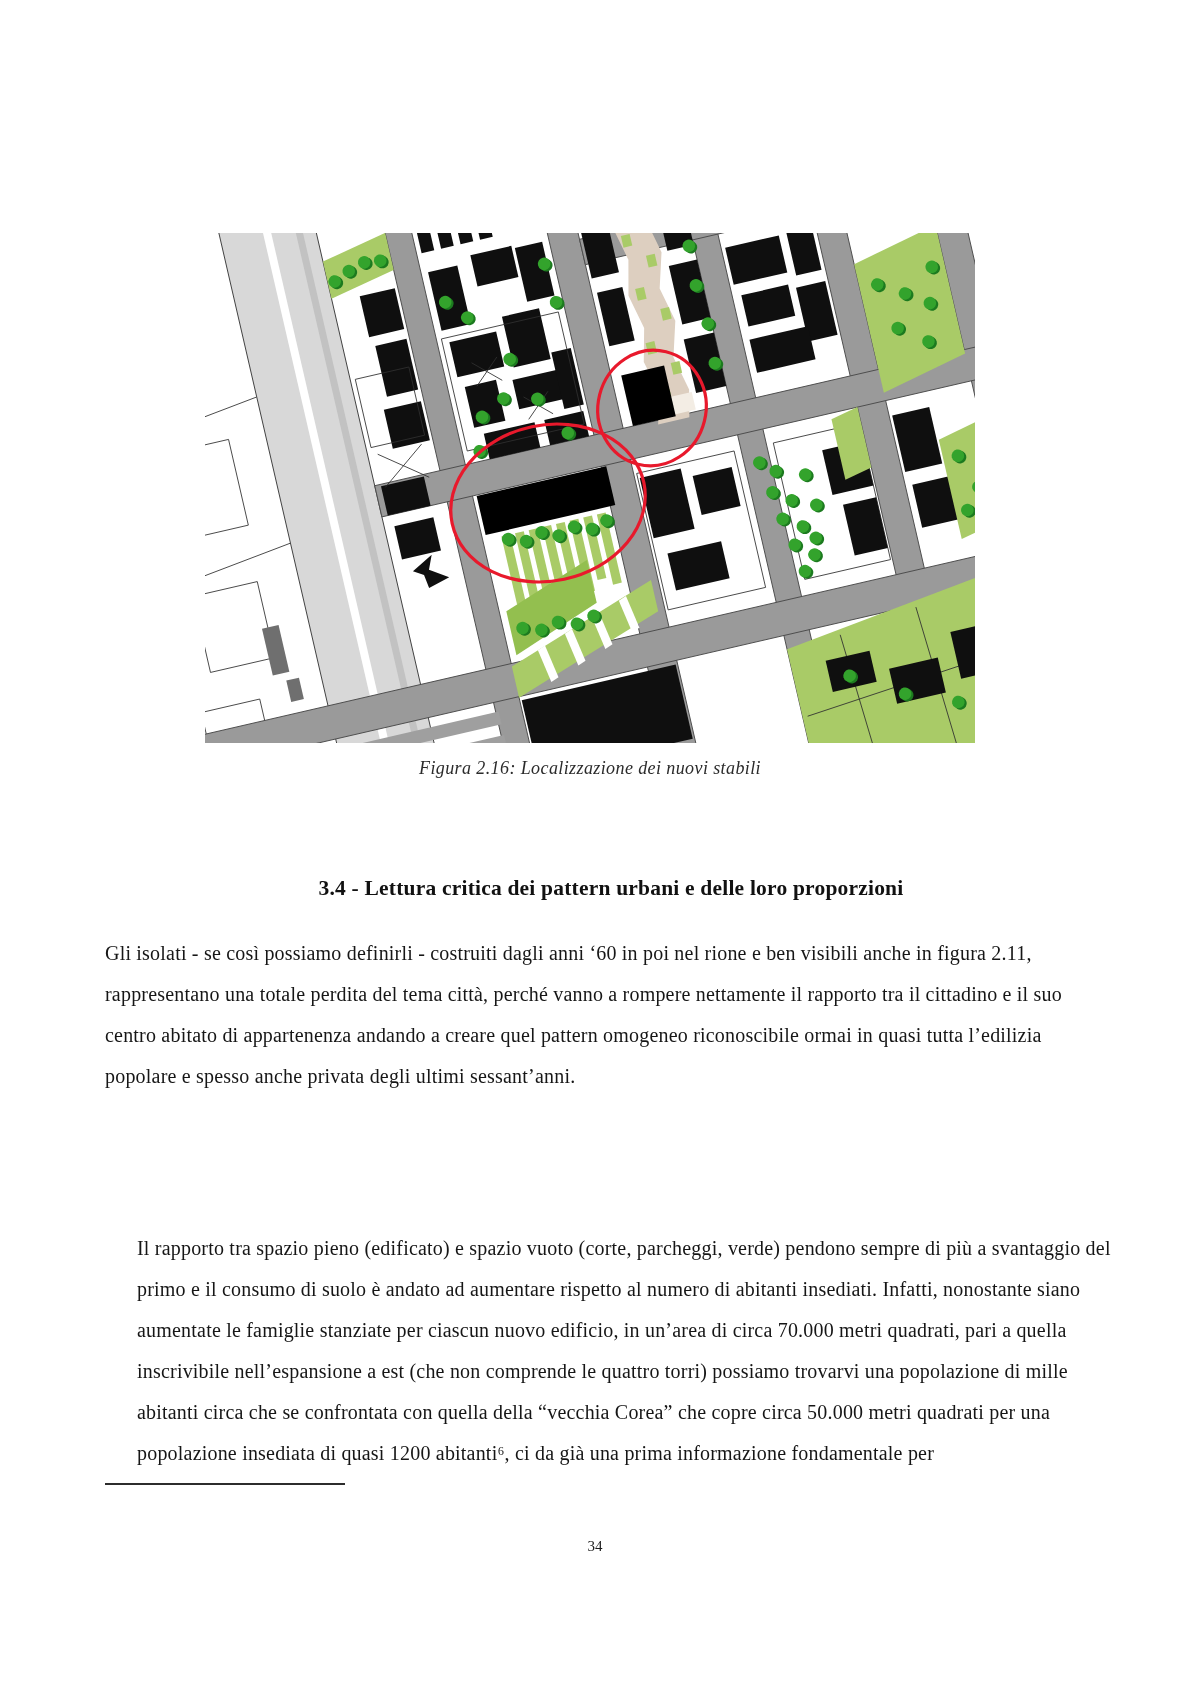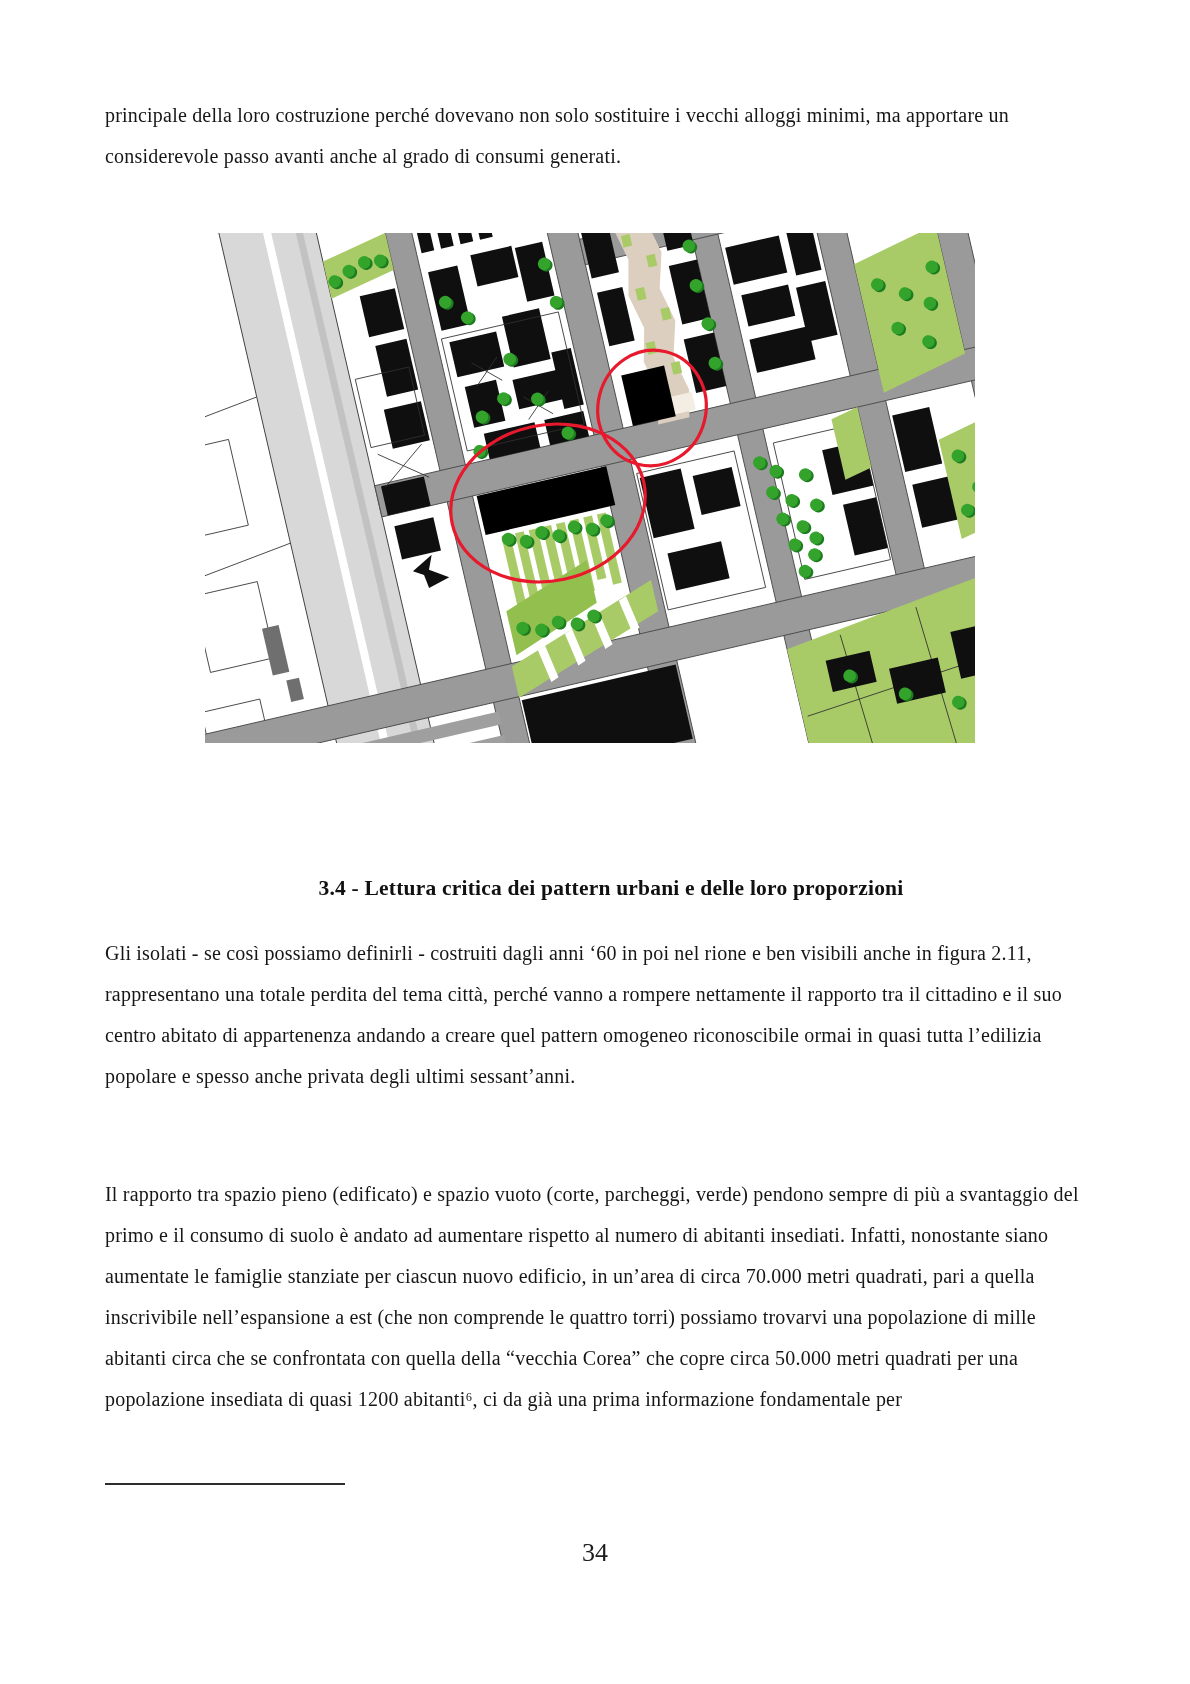--- a/index.html
+++ b/index.html
@@ -17,21 +17,21 @@
     left:105px;width:980px;
     margin:0;
     font-size:20px;
     line-height:41px;
     letter-spacing:0.2px;
     text-align:left;
     color:#161616;
   }
   .intro{top:95px;}
   .para1{top:933px;}
-  .para2{top:1174px;}
+  .para2{top:1228px;margin-left:32px;}
   figure.map-figure{
     position:absolute;
     left:205px;top:233px;width:770px;
     margin:0;padding:0;
   }
   .map-wrap{width:770px;height:510px;background:#fff;}
   figcaption{
     margin-top:15px;
     text-align:center;
     font-style:italic;
@@ -58,21 +58,21 @@
     position:absolute;
     top:1496px;left:105px;width:980px;
     font-size:16.5px;
     color:#1d1d1d;
   }
   .footnote .fn-marker{margin-right:22px;}
   .page-number{
     position:absolute;
     top:1538px;left:0;width:100%;
     text-align:center;
-    font-size:26px;
+    font-size:15px;
     color:#1d1d1d;
   }
   
   .road{fill:#9a9a9a;stroke:#4c4c4c;stroke-width:0.9;}
   .blvd{fill:#d8d8d8;stroke:#3d3d3d;stroke-width:0.9;}
   .bld{fill:#0f0f0f;}
   .grn{fill:#a9cb67;}
   .grn2{fill:#93bf4f;}
   .beige{fill:#ddcfc0;}
   .oline{fill:none;stroke:#2f2f2f;stroke-width:0.8;}
@@ -80,21 +80,20 @@
   .tree-d{fill:#1c7a1f;}
   .tree-l{fill:#33a32c;}
   .gray-d{fill:#6f6f6f;}
   .park{fill:#9f9f9f;}
 </style>
 </head>
 <body>
 
 <div class="page">
 
-  <p class="body-text intro">principale della loro costruzione perché dovevano non solo sostituire i vecchi alloggi minimi, ma apportare un considerevole passo avanti anche al grado di consumi generati.</p>
 
   <figure class="map-figure">
     <div class="map-wrap">
       <svg viewBox="0 0 770 510" width="770" height="510">
         <defs>
           <clipPath id="mapclip">
               <rect x="0" y="0" width="770" height="510"></rect>
             </clipPath>
           <g id="tree">
             <circle cx="1.8" cy="1.8" r="6.3" class="tree-d"></circle>
@@ -314,20 +313,21 @@
               <use href="#tree" x="745" y="505"></use>
                 <use href="#tree" x="785" y="470"></use>
             </g>
           </g>
 
           <ellipse class="circ" cx="343" cy="270" rx="98" ry="78" transform="rotate(-12 343 270)"></ellipse>
           <ellipse class="circ" cx="447" cy="175" rx="54" ry="58" transform="rotate(14 447 175)"></ellipse>
         </g>
       </svg>
     </div>
+    <figcaption>Figura 2.16: Localizzazione dei nuovi stabili</figcaption>
   </figure>
 
   <h2 class="section-heading">3.4 - Lettura critica dei pattern urbani e delle loro proporzioni</h2>
 
   <p class="body-text para1">Gli isolati - se così possiamo definirli - costruiti dagli anni ‘60 in poi nel rione e ben visibili anche in figura 2.11, rappresentano una totale perdita del tema città, perché vanno a rompere nettamente il rapporto tra il cittadino e il suo centro abitato di appartenenza andando a creare quel pattern omogeneo riconoscibile ormai in quasi tutta l’edilizia popolare e spesso anche privata degli ultimi sessant’anni.</p>
   <p class="body-text para2">Il rapporto tra spazio pieno (edificato) e spazio vuoto (corte, parcheggi, verde) pendono sempre di più a svantaggio del primo e il consumo di suolo è andato ad aumentare rispetto al numero di abitanti insediati. Infatti, nonostante siano aumentate le famiglie stanziate per ciascun nuovo edificio, in un’area di circa 70.000 metri quadrati, pari a quella inscrivibile nell’espansione a est (che non comprende le quattro torri) possiamo trovarvi una popolazione di mille abitanti circa che se confrontata con quella della “vecchia Corea” che copre circa 50.000 metri quadrati per una popolazione insediata di quasi 1200 abitanti⁶, ci da già una prima informazione fondamentale per</p>
 
   <div class="footnote-rule"></div>
 
   <div class="page-number">34</div>

